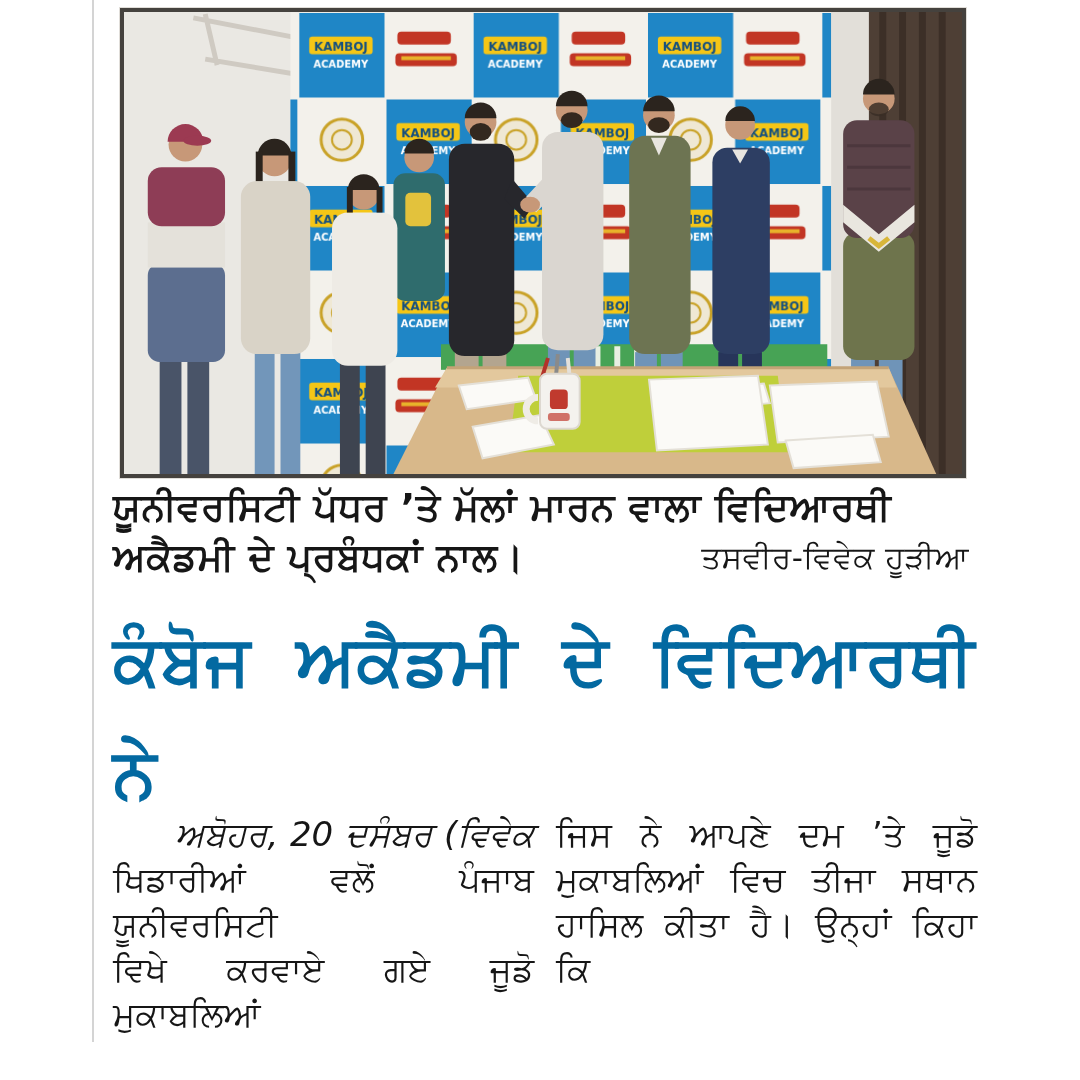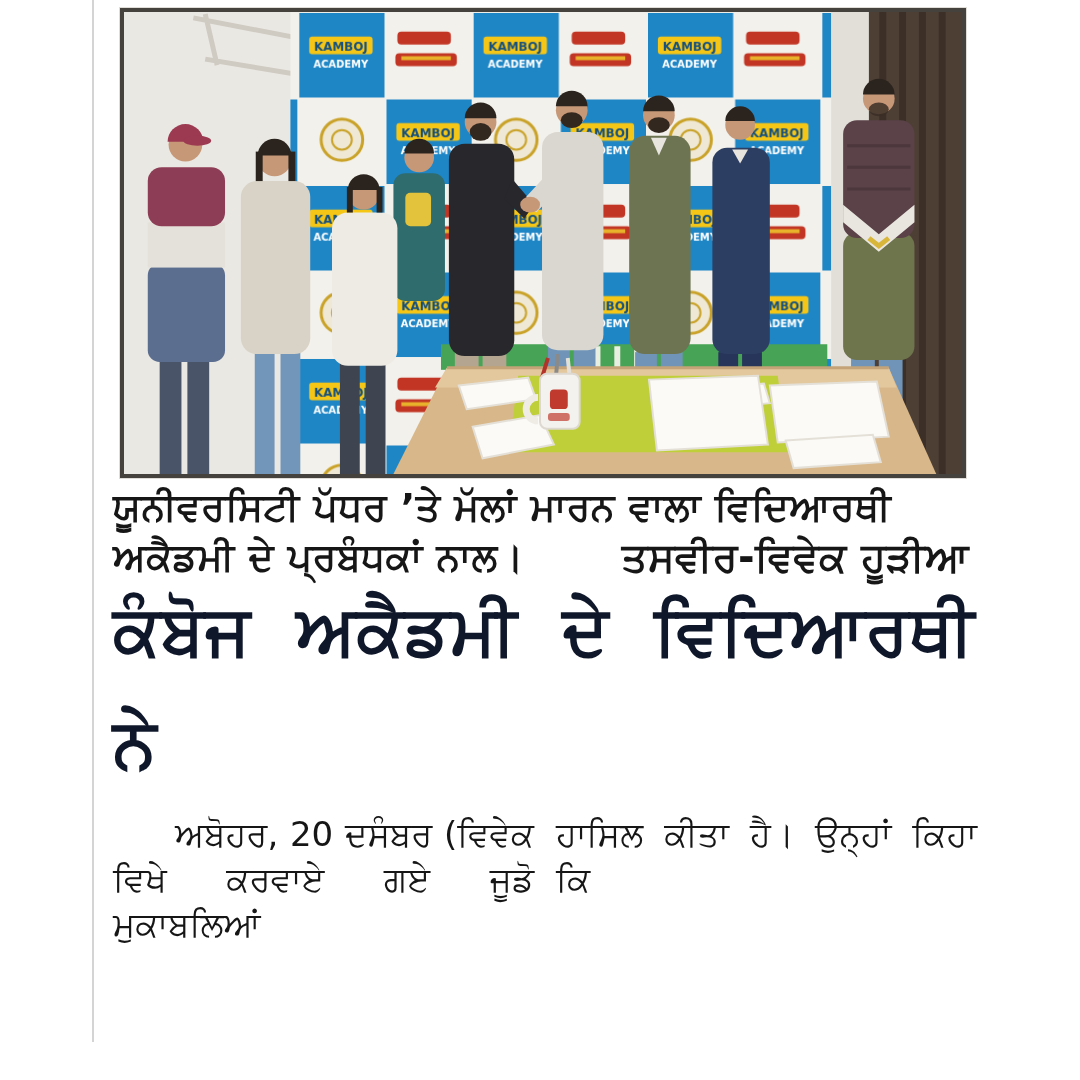--- a/index.html
+++ b/index.html
@@ -14,33 +14,33 @@
     position:absolute;left:120px;top:8px;width:846px;height:470px;margin:0;
     border:4px solid #45423e;box-sizing:border-box;background:#eae8e3;
     box-shadow:0 0 0 1px #e0ddd8;
   }
   .photo svg{display:block;width:100%;height:100%;}
   .caption{
     position:absolute;left:113px;top:482px;width:856px;
     font-weight:bold;font-size:38px;line-height:50px;letter-spacing:.5px;
   }
   .cap-line2{display:flex;justify-content:space-between;align-items:center;}
-  .credit{font-size:40px;font-weight:bold;}
+  .credit{font-size:31px;font-weight:normal;}
   .headline{
-    position:absolute;left:113px;top:574px;width:862px;margin:0;
-    font-size:69px;line-height:113px;font-weight:bold;letter-spacing:1px;color:#0f172a;
+    position:absolute;left:113px;top:604px;width:862px;margin:0;
+    font-size:69px;line-height:113px;font-weight:bold;letter-spacing:1px;color:#0369a1;
   }
   .hl-line{display:block;text-align:justify;text-align-last:justify;}
   .article{
     position:absolute;left:113px;top:812px;width:864px;
     display:flex;gap:22px;font-size:34px;line-height:45px;
   }
   .article .col{width:421px;}
   .line{text-align:justify;text-align-last:justify;}
-  .line.indent{text-indent:62px;}
+  .line.indent{text-indent:62px;font-style:italic;}
 </style>
 </head>
 <body>
 
 <div class="canvas">
 
   <div class="col-rule"></div>
 
   <figure class="photo">
     <svg viewBox="0 0 846 470" preserveAspectRatio="none">
@@ -220,22 +220,25 @@
     </div>
   </div>
 
   <h1 class="headline">
     <span class="hl-line">ਕੰਬੋਜ ਅਕੈਡਮੀ ਦੇ ਵਿਦਿਆਰਥੀ ਨੇ</span>
   </h1>
 
   <div class="article">
     <div class="col">
       <div class="line indent">ਅਬੋਹਰ, 20 ਦਸੰਬਰ (ਵਿਵੇਕ</div>
+      <div class="line">ਖਿਡਾਰੀਆਂ ਵਲੋਂ ਪੰਜਾਬ ਯੂਨੀਵਰਸਿਟੀ</div>
       <div class="line">ਵਿਖੇ ਕਰਵਾਏ ਗਏ ਜੂਡੋ ਮੁਕਾਬਲਿਆਂ</div>
 
     </div>
     <div class="col">
+      <div class="line">ਜਿਸ ਨੇ ਆਪਣੇ ਦਮ ’ਤੇ ਜੂਡੋ</div>
+      <div class="line">ਮੁਕਾਬਲਿਆਂ ਵਿਚ ਤੀਜਾ ਸਥਾਨ</div>
       <div class="line">ਹਾਸਿਲ ਕੀਤਾ ਹੈ। ਉਨ੍ਹਾਂ ਕਿਹਾ ਕਿ</div>
 
     </div>
   </div>
 
 </div>
 
 </body></html>

